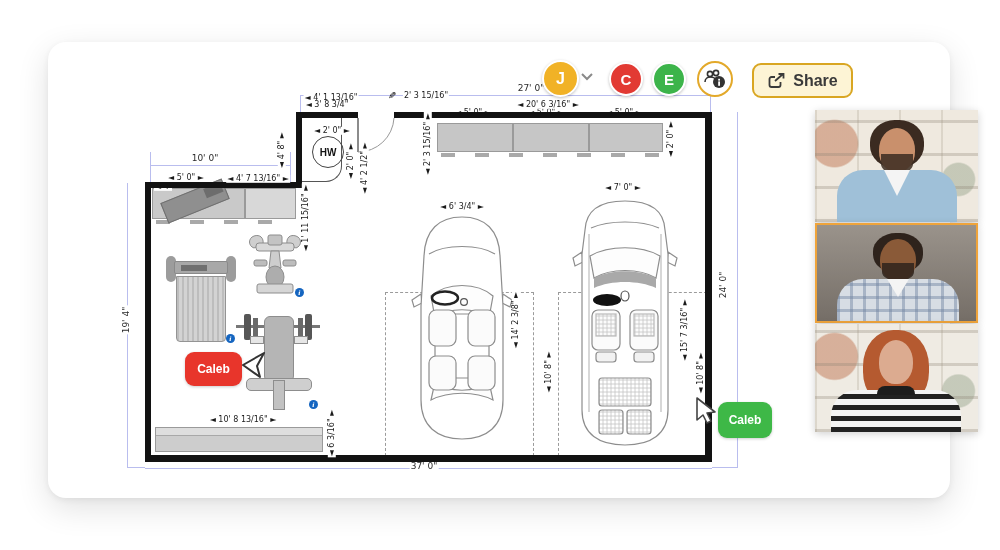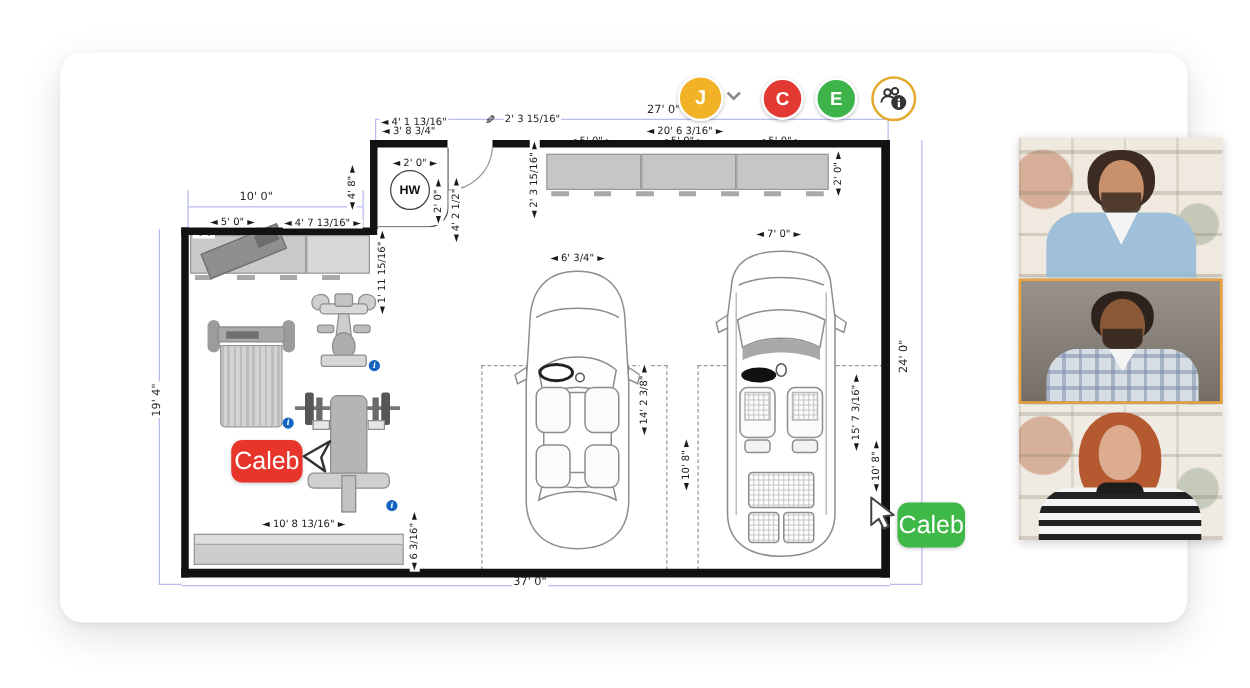--- a/index.html
+++ b/index.html
@@ -29,42 +29,42 @@
   .wall{position:absolute;background:#121212;z-index:4;}
   .bline{position:absolute;background:#b9bdee;z-index:1;}
   .pspace{position:absolute;border:1px dashed #9b9b9b;border-bottom:none;z-index:1;}
   .dim{position:absolute;font-family:"DejaVu Sans",sans-serif;font-size:8px;color:#1a1a1a;
        background:#fff;white-space:nowrap;line-height:1.05;padding:0 1px;z-index:6;}
   .dim.blue{font-size:9px;color:#2b2b2b;z-index:6;}
   .dim.under{z-index:3;}
   .gray{position:absolute;background:#c9c9c9;border:1px solid #9a9a9a;z-index:2;box-sizing:border-box;}
   .feet{position:absolute;height:4px;z-index:2;
         background:repeating-linear-gradient(90deg,#a9a9a9 0 14px,transparent 14px 34px);}
-  .hw-room{position:absolute;left:302px;top:118px;width:57px;height:64px;background:#fff;
+  .hw-room{position:absolute;left:302px;top:118px;width:40px;height:64px;background:#fff;
         border:1.5px solid #555;border-top:none;border-left:none;border-bottom-right-radius:16px;z-index:2;box-sizing:border-box;}
   .hw-circle{position:absolute;left:10px;top:18px;width:32px;height:32px;border:1.5px solid #444;
         border-radius:50%;display:flex;align-items:center;justify-content:center;
         font-size:10px;font-weight:bold;color:#111;box-sizing:border-box;}
   .svgobj{position:absolute;z-index:2;overflow:visible;}
   .info-dot{position:absolute;width:9px;height:9px;border-radius:50%;background:#1565c0;color:#fff;
         font-size:6px;font-weight:bold;display:flex;align-items:center;justify-content:center;z-index:5;
         font-family:"DejaVu Serif",serif;font-style:italic;}
   .pencil{position:absolute;font-size:10px;z-index:6;transform:scaleX(-1);}
 
   
   .tread{position:absolute;left:166px;top:256px;width:70px;height:90px;z-index:2;}
   .tread .rail{position:absolute;width:10px;height:26px;background:#9c9c9c;border-radius:5px;top:0;}
   .tread .console{position:absolute;left:8px;top:5px;width:54px;height:13px;background:#a8a8a8;
         border:1px solid #8a8a8a;border-radius:2px;box-sizing:border-box;}
   .tread .console:after{content:"";position:absolute;left:6px;top:3px;width:26px;height:6px;background:#6f6f6f;}
   .tread .belt{position:absolute;left:10px;top:20px;width:50px;height:66px;border:1px solid #949494;
         background:repeating-linear-gradient(90deg,#bdbdbd 0 2px,#d3d3d3 2px 5px);box-sizing:border-box;border-radius:0 0 4px 4px;}
 
   
-  .cursor-label{position:absolute;color:#fff;font-size:20px;font-weight:normal;border-radius:9px;
+  .cursor-label{position:absolute;color:#fff;font-size:12px;font-weight:bold;border-radius:9px;
         display:flex;align-items:center;justify-content:center;z-index:11;box-shadow:0 1px 3px rgba(0,0,0,.2);}
   .cursor{position:absolute;z-index:12;}
 
   
   .tile{position:absolute;left:815px;width:163px;overflow:hidden;z-index:20;background:var(--bg,#eee);
         box-shadow:0 2px 8px rgba(0,0,0,.18);}
   .tile.hl{border:2px solid #efa43b;box-sizing:border-box;}
   .shelves{position:absolute;inset:0;
      background:
        repeating-linear-gradient(90deg,rgba(150,140,120,.22) 0 2px,transparent 2px 42px),
@@ -104,20 +104,27 @@
     <svg width="24" height="22" viewBox="0 0 24 22">
       <circle cx="7" cy="6" r="2.6" fill="none" stroke="#333" stroke-width="1.6"></circle>
       <circle cx="13" cy="5" r="2.6" fill="none" stroke="#333" stroke-width="1.6"></circle>
       <path d="M2,14 C2,10.5 5,9 7.5,9 C10,9 12,10 12.5,12" fill="none" stroke="#333" stroke-width="1.6"></path>
       <circle cx="16" cy="14" r="6" fill="#333"></circle>
       <rect x="15.2" y="10.8" width="1.8" height="1.8" fill="#fff"></rect>
       <rect x="15.2" y="13.4" width="1.8" height="4.4" fill="#fff"></rect>
     </svg>
   </div>
 
+  <div class="share-btn">
+    <svg width="19" height="18" viewBox="0 0 19 18">
+      <path d="M8,5 H4.5 a2,2 0 0 0 -2,2 v6 a2,2 0 0 0 2,2 h7 a2,2 0 0 0 2,-2 v-3" fill="none" stroke="#3a3a3a" stroke-width="1.8"></path>
+      <path d="M8,9 L16,2 M11.5,2 H16.5 V6.5" fill="none" stroke="#3a3a3a" stroke-width="1.8"></path>
+    </svg>
+    <span>Share</span>
+  </div>
 
   <div class="bline" style="left:300px;top:95px;width:411px;height:1px"></div>
   <div class="bline" style="left:300px;top:95px;width:1px;height:17px"></div>
   <div class="bline" style="left:710px;top:95px;width:1px;height:17px"></div>
   <div class="bline" style="left:145px;top:468px;width:567px;height:1px"></div>
   <div class="bline" style="left:127px;top:183px;width:1px;height:285px"></div>
   <div class="bline" style="left:127px;top:467px;width:18px;height:1px"></div>
   <div class="bline" style="left:737px;top:112px;width:1px;height:356px"></div>
   <div class="bline" style="left:712px;top:467px;width:25px;height:1px"></div>
   <div class="bline" style="left:150px;top:165px;width:140px;height:1px"></div>

